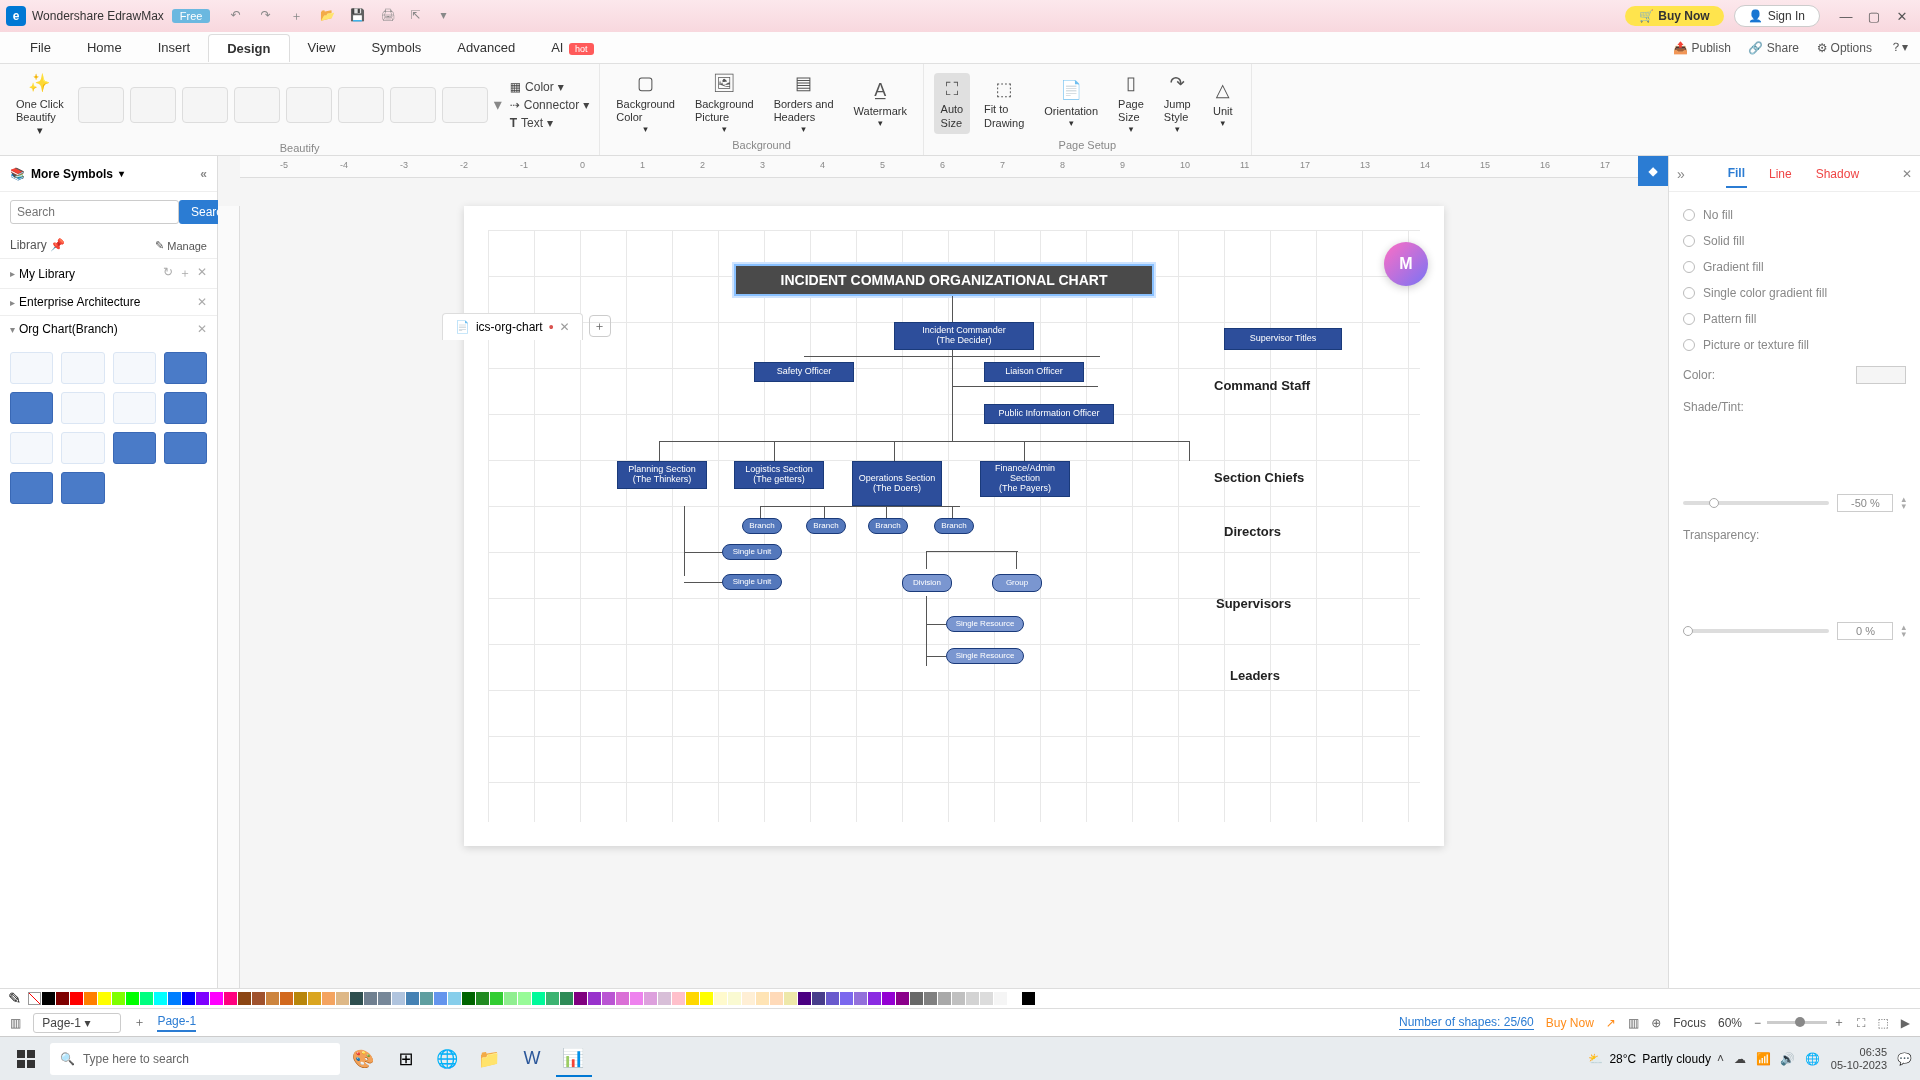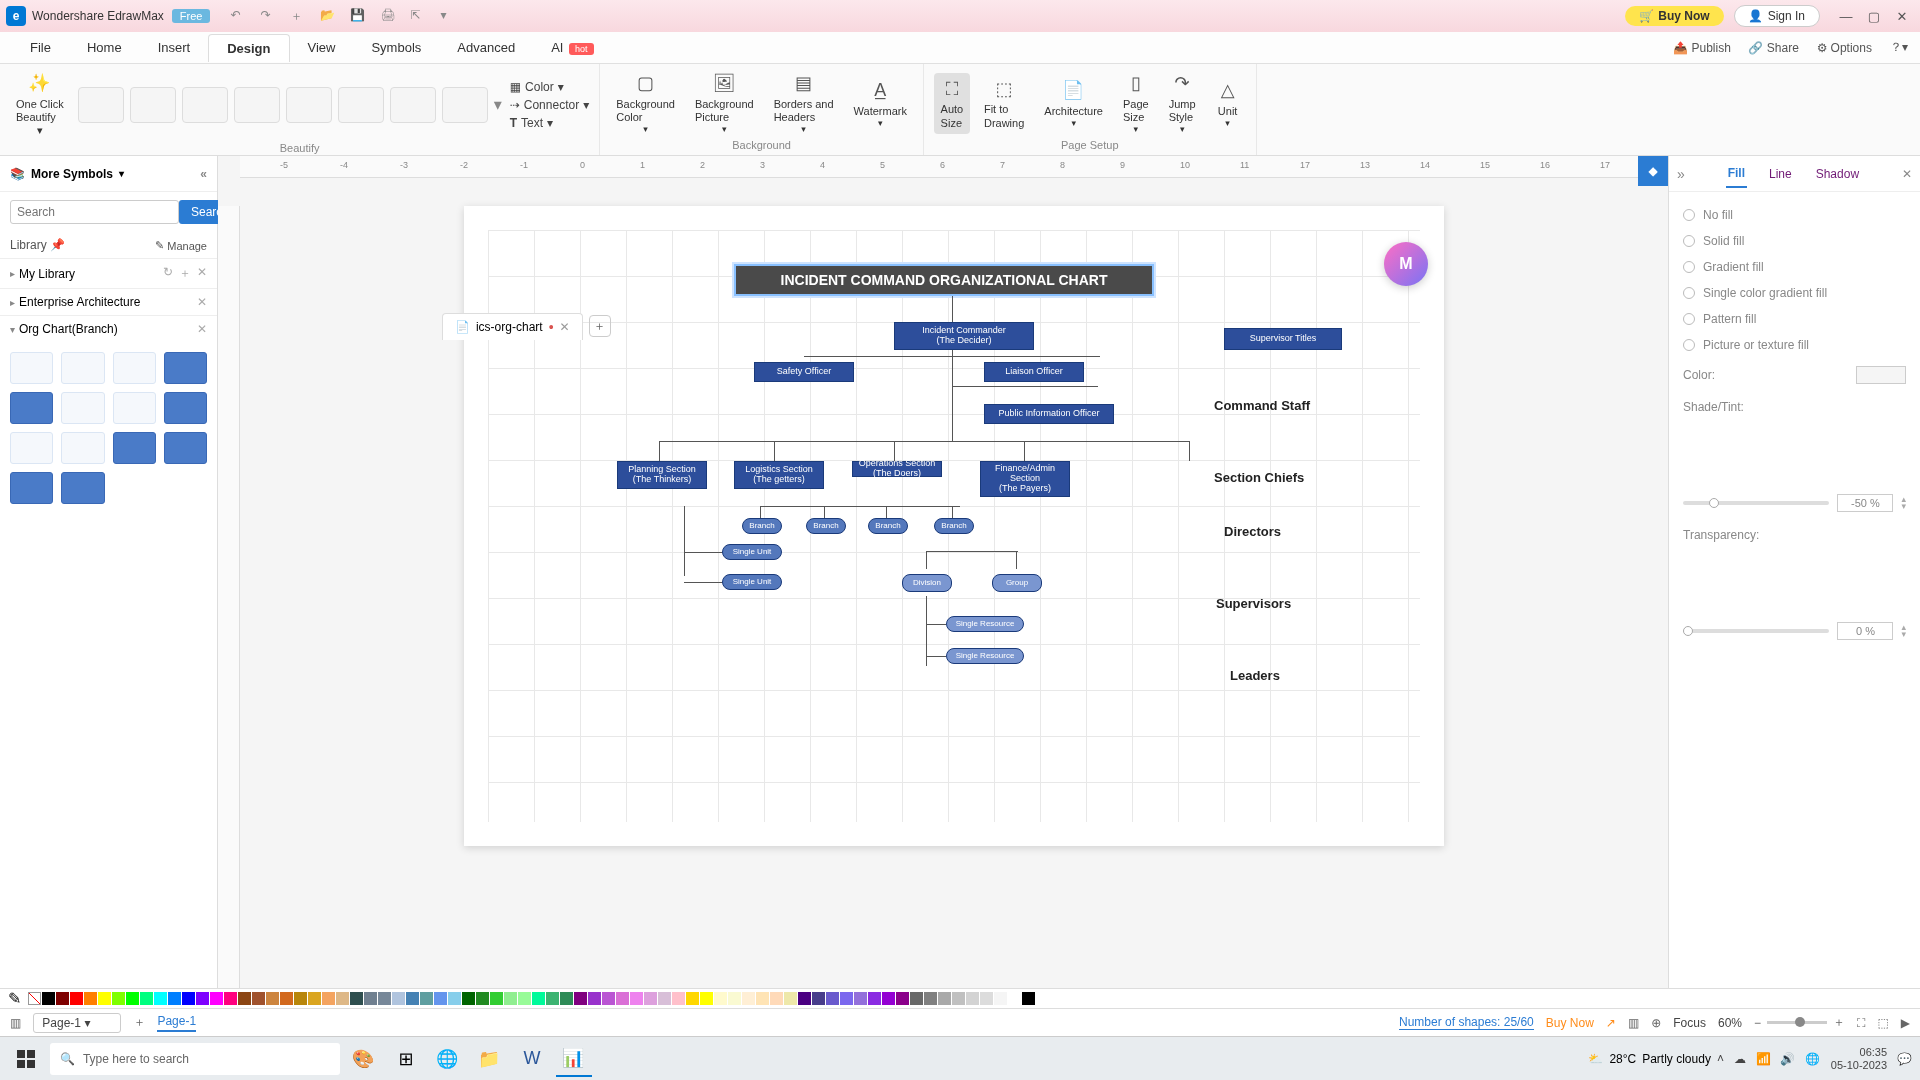--- a/index.html
+++ b/index.html
@@ -81,21 +81,21 @@
 .branch { background: #5478bc; }
 .lightnode { background: #7a96d0; }
 .side-label { position: absolute; font-size: 13px; font-weight: 700; color: #222; }
 .conn { position: absolute; background: #555; }
 
 .ai-floater { position: absolute; right: 16px; top: 36px; width: 44px; height: 44px; border-radius: 50%; background: #fff; box-shadow: 0 2px 8px rgba(0,0,0,0.2); display: flex; align-items: center; justify-content: center; font-weight: bold; font-size: 16px; background-image: linear-gradient(135deg,#ff6ec4,#7873f5); color: #fff; }
 
 
 .rightpanel { width: 252px; background: #fff; border-left: 1px solid #ddd; display: flex; flex-direction: column; font-size: 12px; }
 .rp-tabs { height: 36px; display: flex; align-items: center; border-bottom: 1px solid #eee; padding: 0 8px; gap: 20px; }
-.rp-tabs .rptab { cursor: pointer; color: #701a75; padding: 6px 2px; }
+.rp-tabs .rptab { cursor: pointer; color: #ef4444; padding: 6px 2px; }
 .rp-tabs .rptab.active { color: #2b7cd3; font-weight: 600; border-bottom: 2px solid #2b7cd3; }
 .rp-tabs .expand { margin-right: auto; color: #888; cursor: pointer; font-size: 14px; }
 .rp-tabs .close { margin-left: auto; color: #888; cursor: pointer; }
 .rp-sidetab { position: absolute; right: 252px; top: 0; width: 30px; height: 30px; background: #2b7cd3; display: flex; align-items: center; justify-content: center; color: #fff; }
 .rp-body { padding: 10px 14px; color: #888; }
 .rp-opt { display: flex; align-items: center; gap: 8px; padding: 6px 0; cursor: pointer; }
 .rp-opt .radio { width: 12px; height: 12px; border: 1px solid #bbb; border-radius: 50%; }
 .rp-row { display: flex; align-items: center; padding: 8px 0; gap: 8px; }
 .rp-row label { flex: 0 0 80px; }
 .rp-swatch { width: 50px; height: 18px; border: 1px solid #ccc; margin-left: auto; background: #f5f5f5; }
@@ -232,21 +232,21 @@
           <span style="white-space:pre-line">Auto
 Size</span>
         </div>
       <div class="rib-btn">
           <div class="ico">⬚</div>
           <span style="white-space:pre-line">Fit to
 Drawing</span>
         </div>
       <div class="rib-btn">
           <div class="ico">📄</div>
-          <span>Architecture</span>
+          <span>Orientation</span>
           <span style="font-size:9px">▾</span>
         </div>
       <div class="rib-btn">
           <div class="ico">▯</div>
           <span style="white-space:pre-line">Page
 Size</span>
           <span style="font-size:9px">▾</span>
         </div>
       <div class="rib-btn">
           <div class="ico">↷</div>
@@ -393,21 +393,21 @@
           </div>
 
         <div class="node" style="left:153px;top:255px;width:90px;height:28px">
             <span>Planning Section</span>
             <span>(The Thinkers)</span>
           </div>
         <div class="node" style="left:270px;top:255px;width:90px;height:28px">
             <span>Logistics Section</span>
             <span>(The getters)</span>
           </div>
-        <div class="node" style="left:388px;top:255px;width:90px;height:16px">
+        <div class="node" style="left:388px;top:255px;width:90px;height:45px">
             <span>Operations Section</span>
             <span>(The Doers)</span>
           </div>
         <div class="node" style="left:516px;top:255px;width:90px;height:36px">
             <span>Finance/Admin</span>
             <span>Section</span>
             <span>(The Payers)</span>
           </div>
 
         <div class="conn" style="left:296px;top:300px;width:200px;height:1px"></div>
@@ -455,21 +455,21 @@
         <div class="conn" style="left:462px;top:418px;width:20px;height:1px"></div>
         <div class="conn" style="left:462px;top:450px;width:20px;height:1px"></div>
 
         <div class="node small lightnode" style="left:482px;top:410px;width:78px;height:16px">
             <span>Single Resource</span>
           </div>
         <div class="node small lightnode" style="left:482px;top:442px;width:78px;height:16px">
             <span>Single Resource</span>
           </div>
 
-        <div class="side-label" style="left:750px;top:192px">Command Staff</div>
+        <div class="side-label" style="left:750px;top:172px">Command Staff</div>
         <div class="side-label" style="left:750px;top:264px">Section Chiefs</div>
         <div class="side-label" style="left:760px;top:318px">Directors</div>
         <div class="side-label" style="left:752px;top:390px">Supervisors</div>
         <div class="side-label" style="left:766px;top:462px">Leaders</div>
       </div>
     </div>
   </div>
 
   <div class="rightpanel" style="position:relative">
     <div class="rp-sidetab">◆</div>

